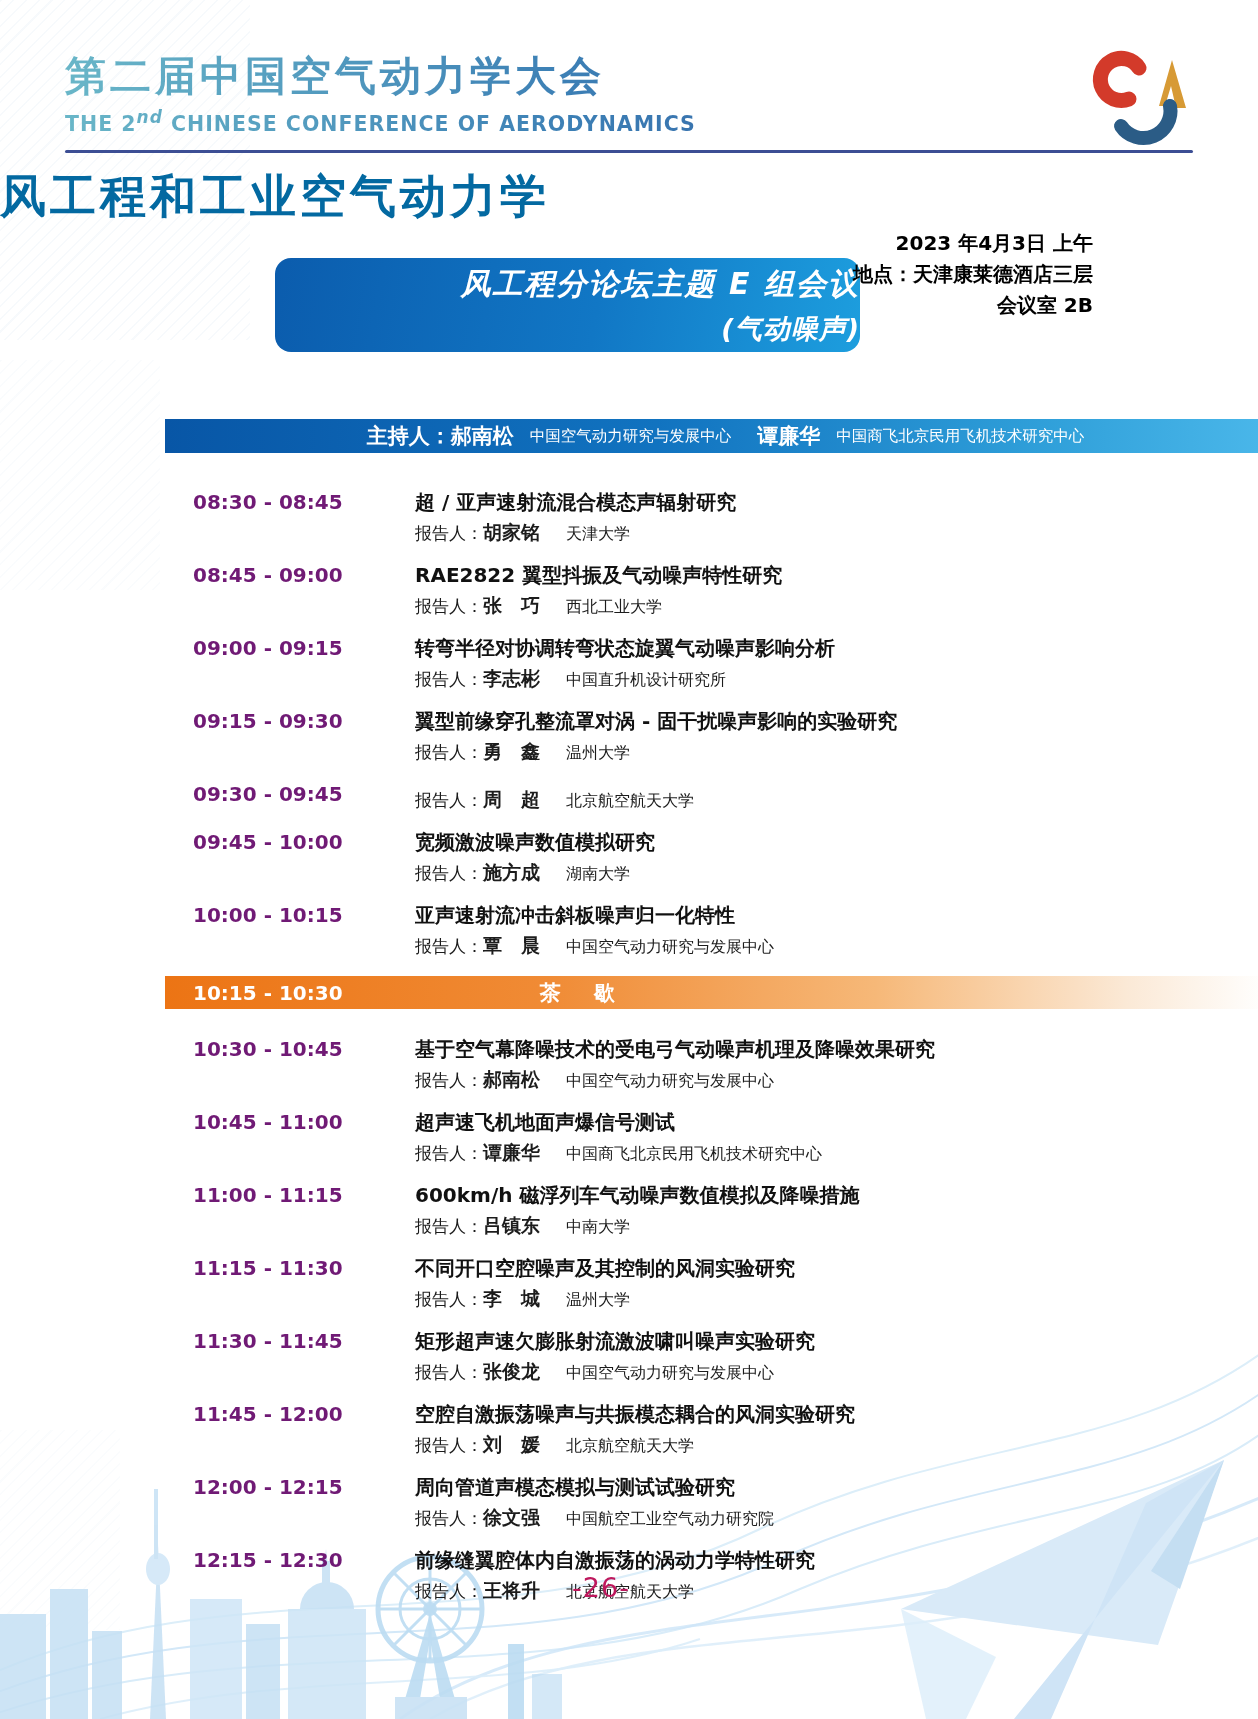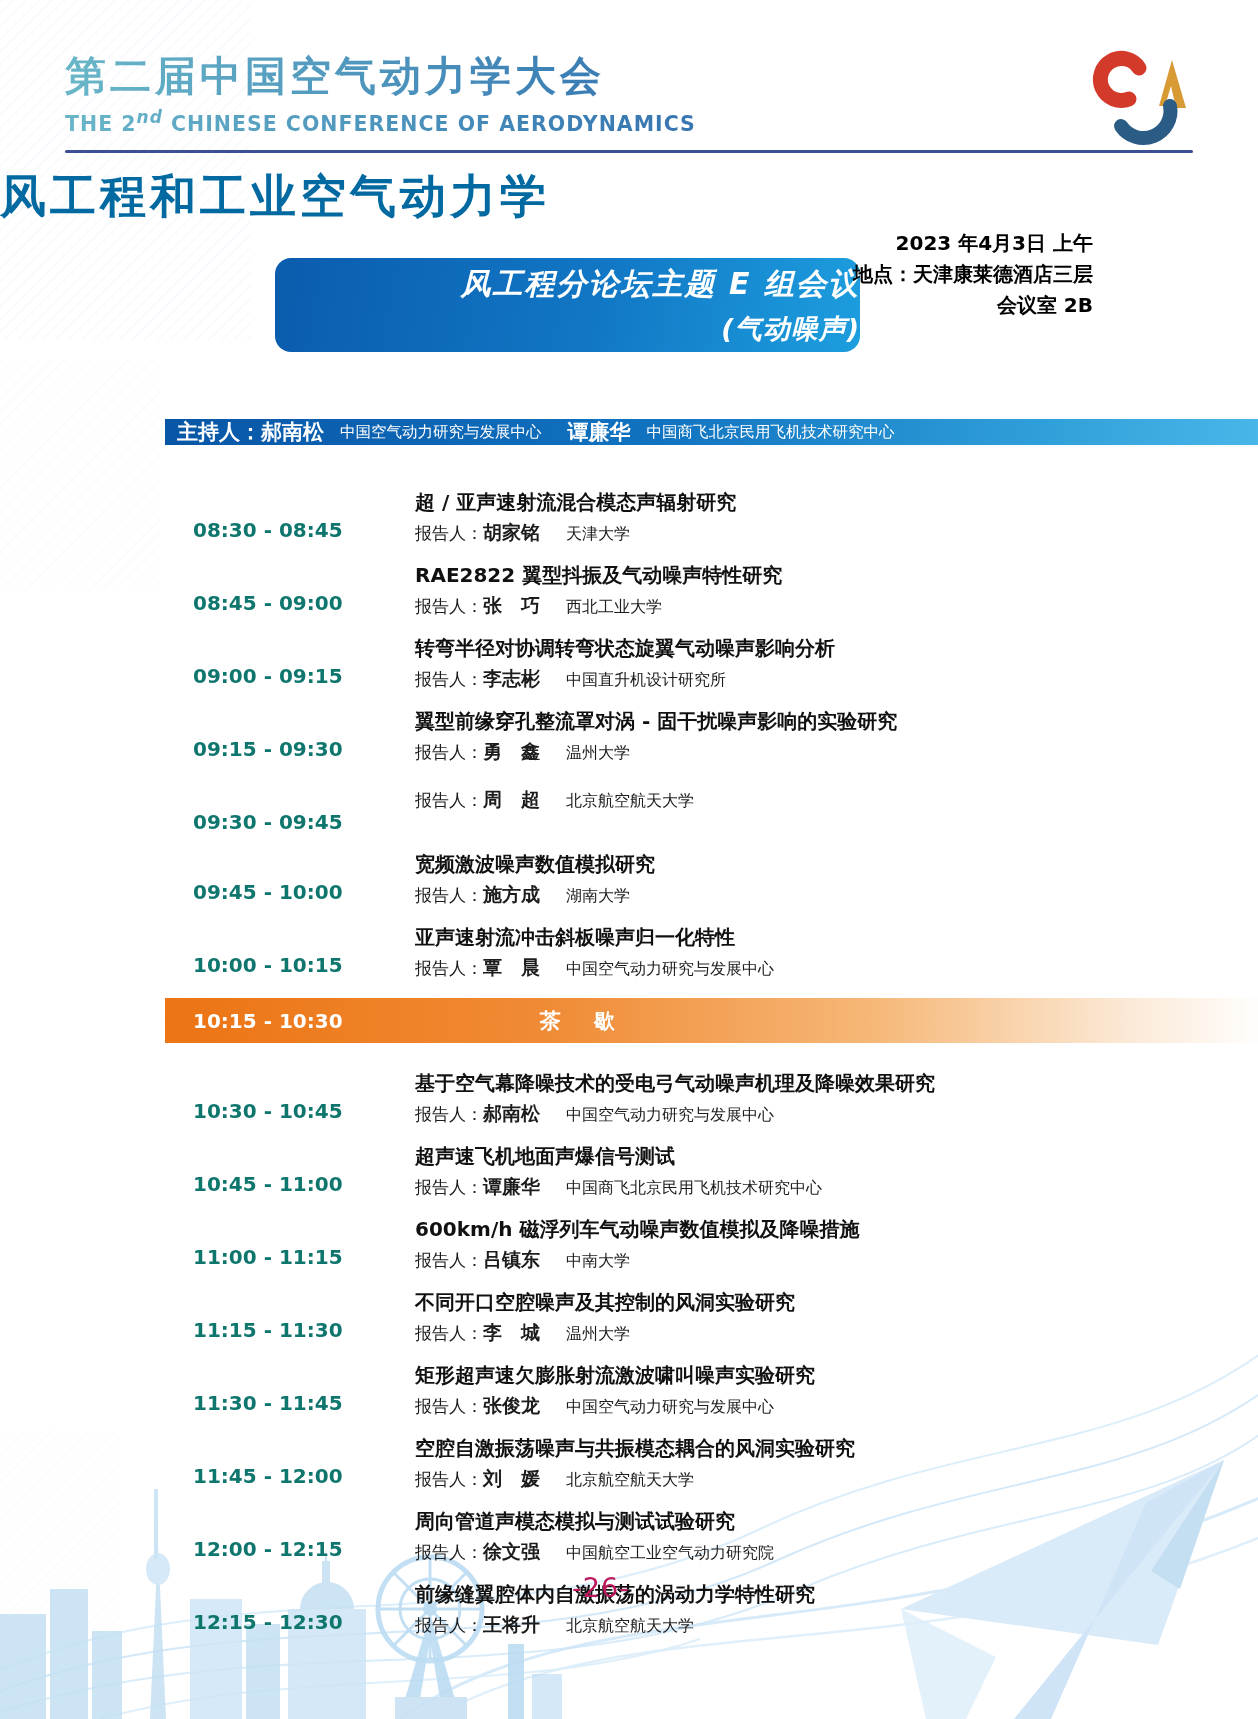--- a/index.html
+++ b/index.html
@@ -50,42 +50,43 @@
   }
   .blue-box .line1{font-size:30px;letter-spacing:2px;}
   .blue-box .line2{font-size:27px;letter-spacing:1px;}
   .date-block{
     position:absolute;right:165px;top:228px;text-align:right;
     font-size:20px;font-weight:bold;color:#000000;line-height:31px;
   }
 
   
   .hosts-bar{
-    position:absolute;left:165px;right:0;top:419px;height:26px;
+    position:absolute;left:165px;right:0;top:419px;height:34px;
     background:linear-gradient(90deg,#0856a6 0%,#1173c0 45%,#2f9fd9 80%,#49b6e9 100%);
-    display:flex;align-items:center;color:#fff;padding-left:12px;box-sizing:border-box;
+    display:flex;align-items:center;color:#fff;padding-left:28px;box-sizing:border-box;
     white-space:nowrap;
+    justify-content:center;
   }
   .hosts-bar .host-label,.hosts-bar .host-name{font-size:21px;font-weight:bold;}
   .hosts-bar .host-affil{font-size:15.5px;margin-left:16px;}
   .hosts-bar .host-name2{margin-left:26px;}
 
   
   .schedule{position:absolute;left:165px;right:0;top:478px;}
   .sched-list{padding-top:12px;}
   .sched-item{display:flex;padding-left:28px;margin-bottom:17px;}
-  .sched-time{width:222px;flex:none;font-size:20px;font-weight:bold;color:#0f766e;line-height:25px;margin-top:28px;}
+  .sched-time{width:222px;flex:none;font-size:20px;font-weight:bold;color:#701a75;line-height:25px;}
   .sched-body{flex:1;min-width:0;padding-right:40px;}
   .sched-title{font-size:20px;font-weight:bold;color:#111;line-height:25px;}
   .sched-speaker{margin-top:5px;font-size:17px;color:#1c1c1c;line-height:24px;}
   .sched-speaker .spk-name{font-size:19px;font-weight:bold;}
   .sched-speaker .spk-affil{font-size:16px;margin-left:26px;}
 
   .tea-bar{
-    position:relative;height:45px;margin:4px 0 16px 0;
+    position:relative;height:33px;margin:4px 0 16px 0;
     background:linear-gradient(90deg,#ec7414 0%,#f08b35 35%,#f6b878 65%,#fbe9d6 88%,rgba(253,246,236,0.15) 100%);
     display:flex;align-items:center;color:#fff;
   }
   .tea-time{position:absolute;left:28px;font-size:20px;font-weight:bold;}
   .tea-label{position:absolute;left:0;width:76%;text-align:center;font-size:21px;font-weight:bold;letter-spacing:6px;}
 
   
   .page-number{
     position:absolute;top:1572px;left:18px;right:0;text-align:center;padding-right:74px;
     font-size:27px;color:#be185d;letter-spacing:1px;

